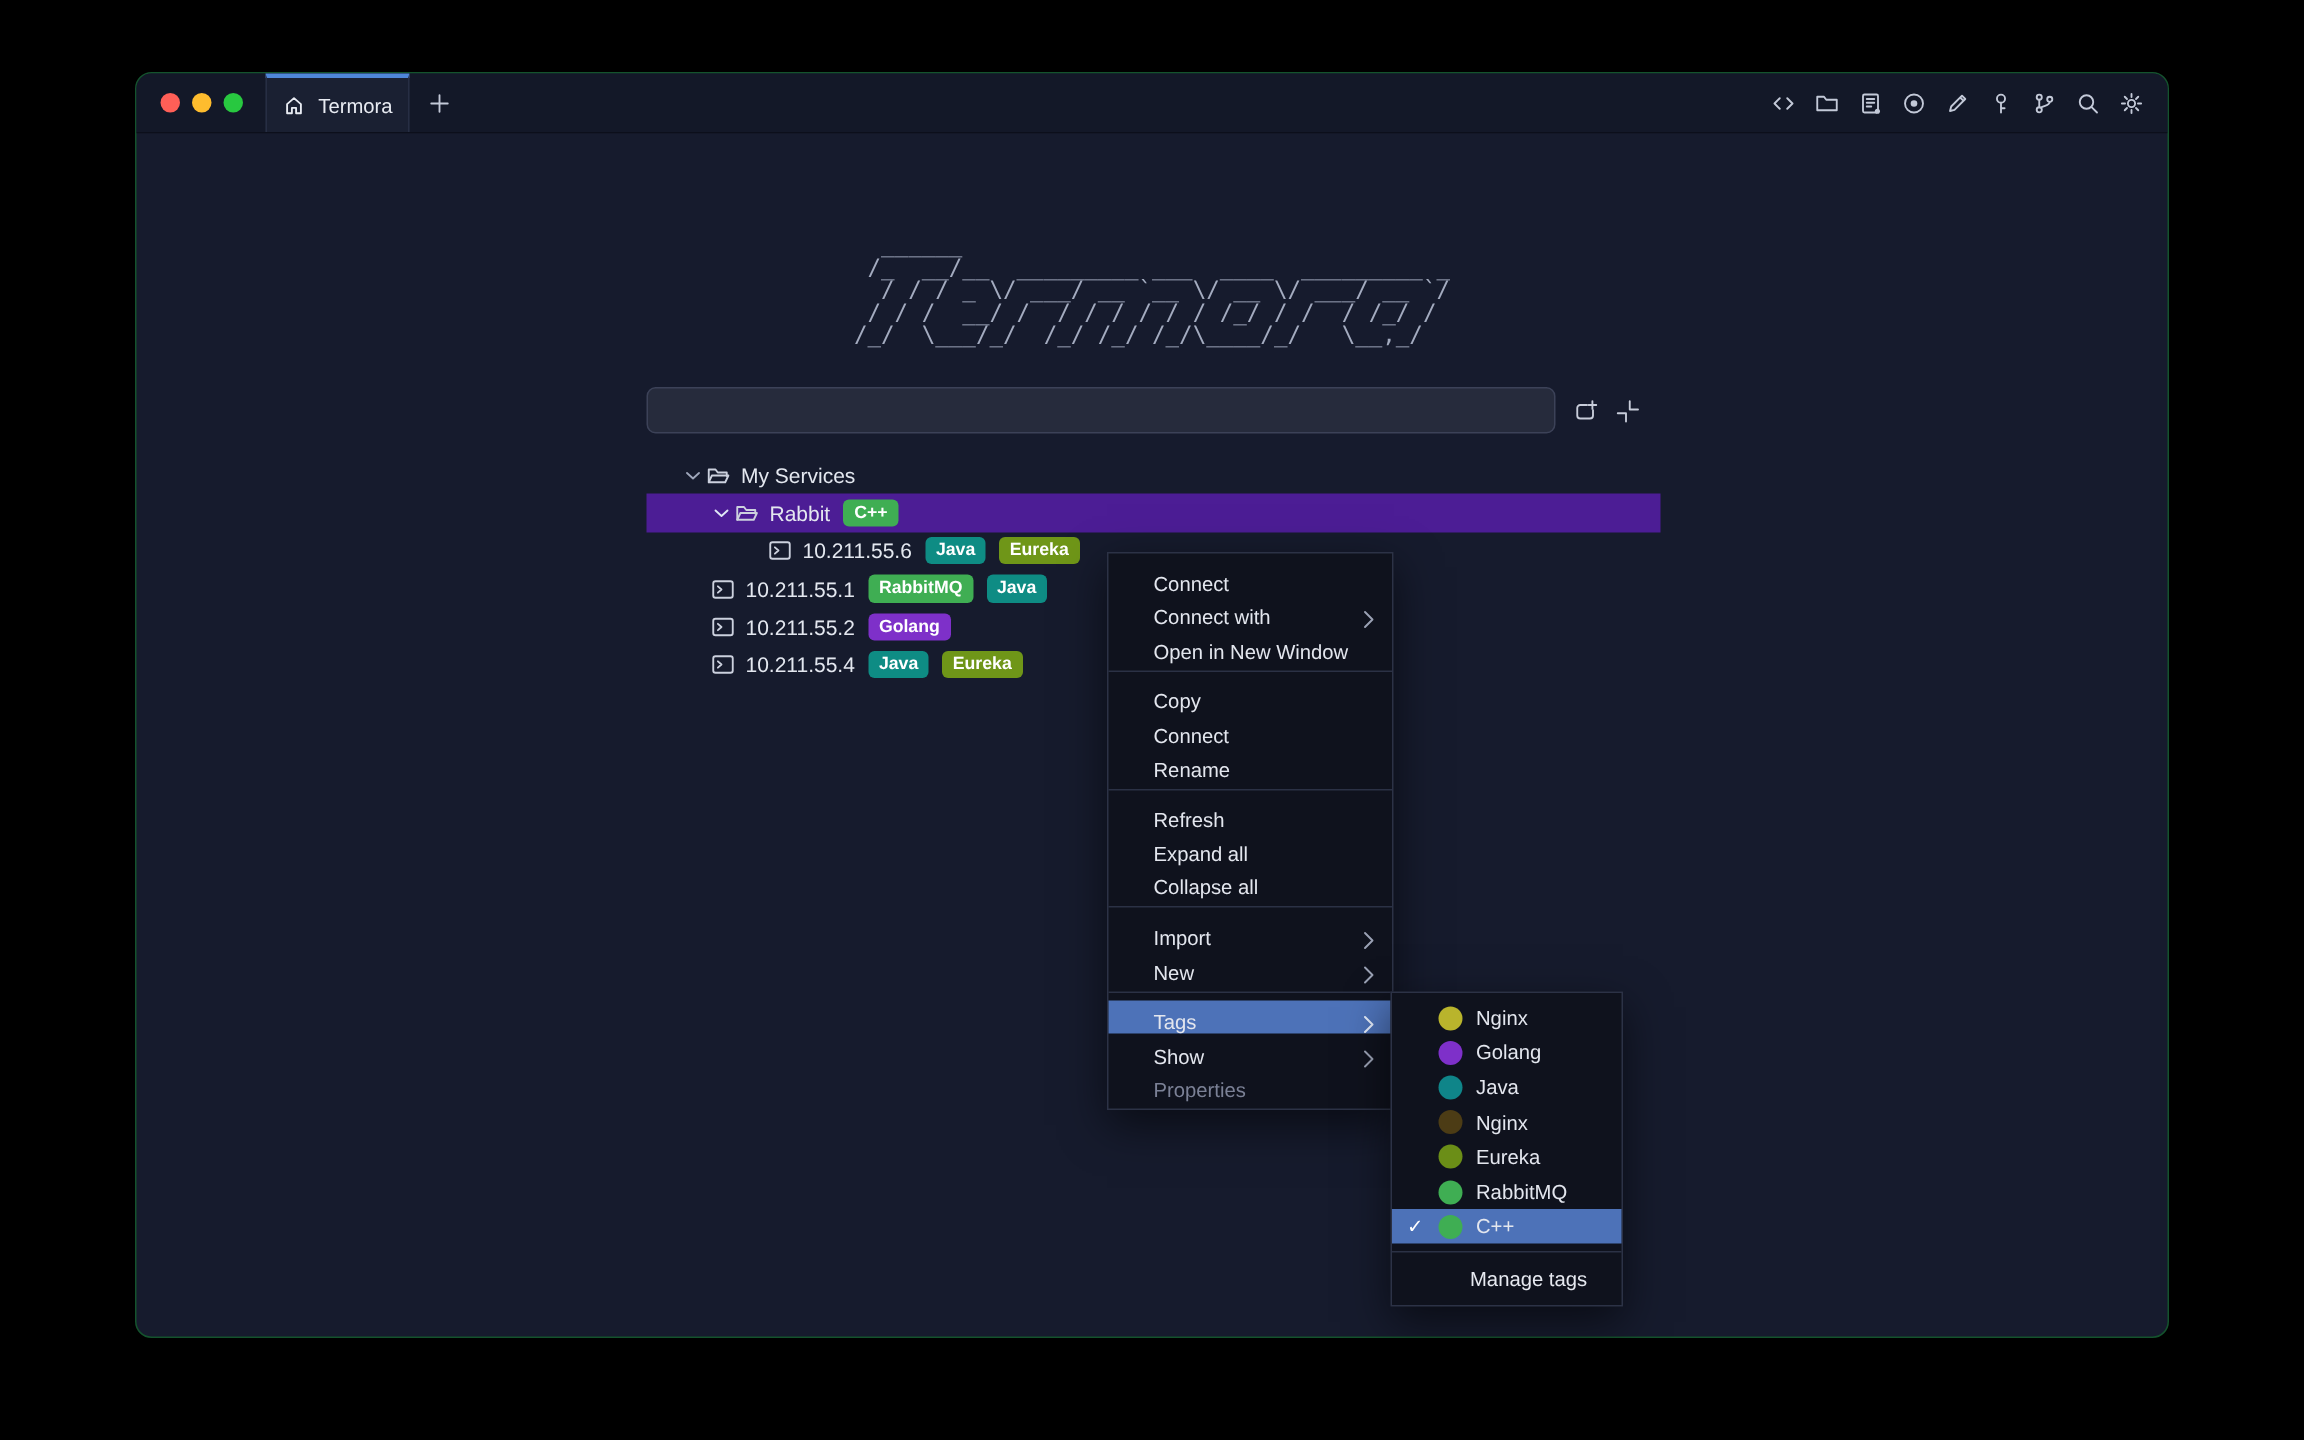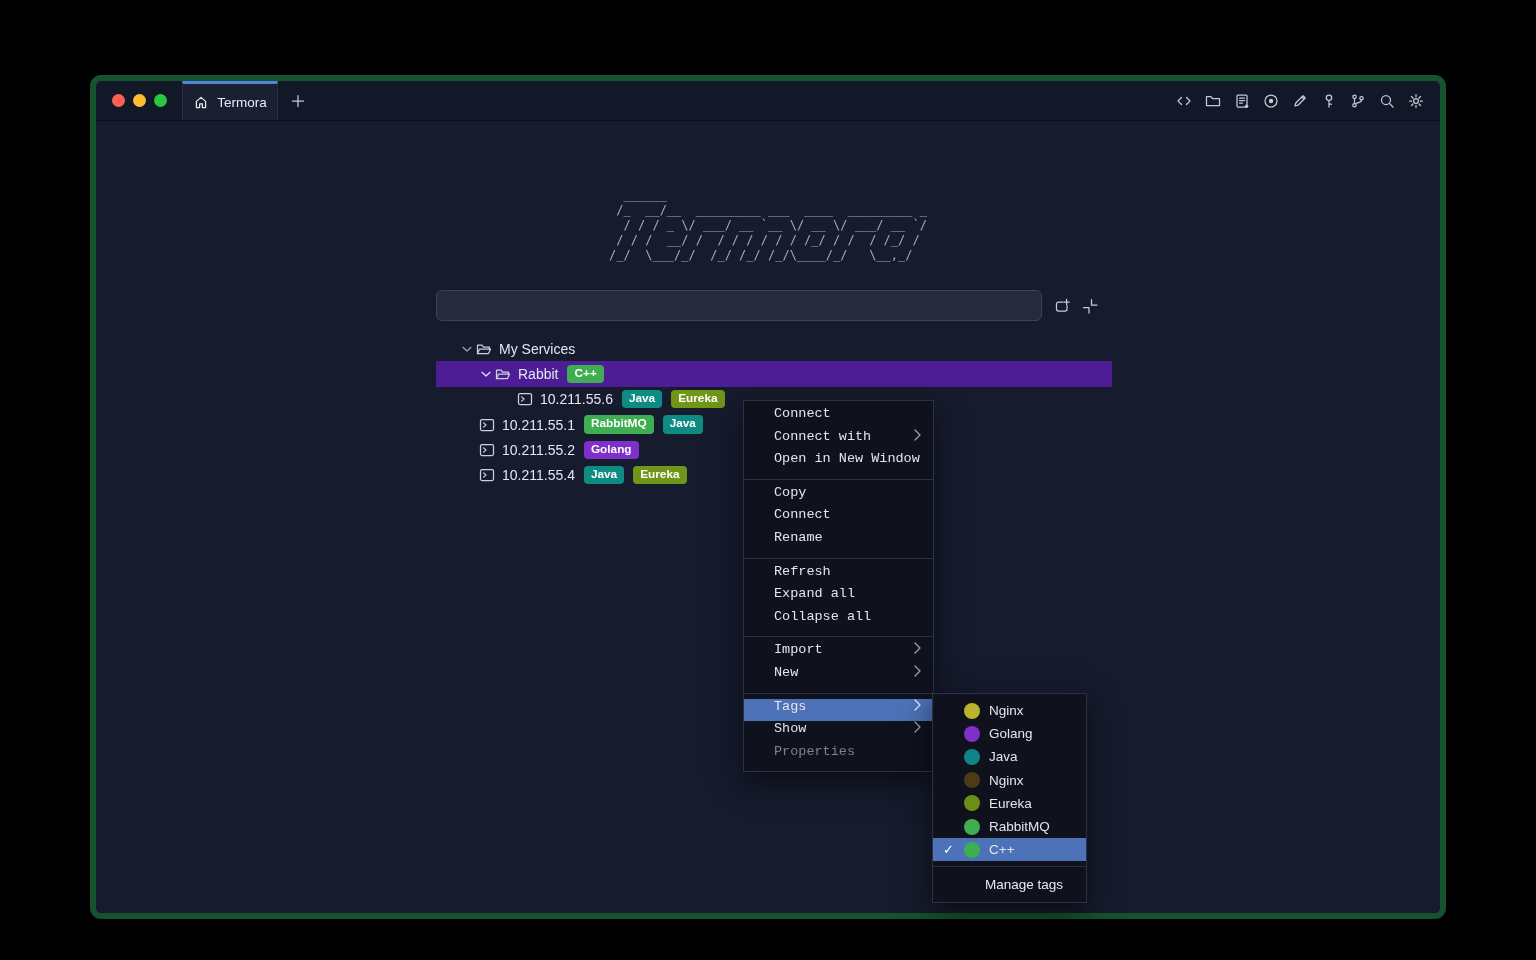--- a/index.html
+++ b/index.html
@@ -1,20 +1,20 @@
 <!DOCTYPE html>
 <html><head>
 <meta charset="utf-8">
 <style>
   * { margin:0; padding:0; box-sizing:border-box; }
   html,body { width:1536px; height:960px; background:#000; overflow:hidden;
               font-family:"Liberation Sans", sans-serif; }
 
-  .window { position:absolute; left:90px; top:75px; width:1356px; height:844px;
-            background:#161b2d; border:6px solid #14532d; border-radius:11px;
+  .window { position:absolute; left:90px; top:48px; width:1356px; height:844px;
+            background:#161b2d; border:1px solid #14532d; border-radius:11px;
             box-shadow:0 25px 70px rgba(0,0,0,.6); }
 
   
   .titlebar { position:absolute; top:0; left:0; right:0; height:40px;
               background:#131828; border-radius:10px 10px 0 0;
               border-bottom:1px solid #0c0f1b; display:flex; align-items:stretch; }
   .traffic { display:flex; align-items:center; gap:8px; padding:0 15px 0 16px; }
   .tl { width:13px; height:13px; border-radius:50%; }
   .tab { width:96px; display:flex; align-items:center; justify-content:center; gap:8px;
          background:#1a2032; border-top:3px solid #4e86d8;
@@ -22,21 +22,21 @@
          color:#e8ebf2; font-size:13.5px; }
   .newtab { width:40px; display:flex; align-items:center; justify-content:center; color:#c3c9d8; }
   .tb-icons { margin-left:auto; display:flex; align-items:center; gap:13px; padding-right:16px; color:#c3c9d8; }
   .tb-icons .tbi { display:flex; }
   svg { display:block; }
 
   
   .content { position:absolute; top:40px; left:0; right:0; bottom:0; }
 
   .ascii { position:absolute; top:67px; left:50%; transform:translateX(-50%);
-           font-family:"DejaVu Sans Mono", monospace; font-size:12px; line-height:14.9px;
+           font-family:"DejaVu Sans Mono", monospace; font-size:15px; line-height:14.9px;
            color:#a4acc0; white-space:pre; }
 
   .search-row { position:absolute; top:169px; left:340px; width:676px;
                 display:flex; align-items:center; }
   .search-input { width:606px; height:31px; background:#262b3c; border:1px solid #3c4258;
                   border-radius:6px; color:#e6e9f0; padding:0 10px; font-size:13px; outline:none; }
   .sr-btn { margin-left:12px; color:#c8cdda; display:flex; cursor:pointer; }
 
   
   .tree { position:absolute; top:215px; left:340px; width:676px; }
@@ -46,22 +46,22 @@
   .tree-row.selected .chevron { color:#dfe7f6; }
   .node-icon { width:16px; margin-right:7px; display:flex; color:#ccd1de; flex:none; }
   .tree-label { white-space:nowrap; }
   .badge { margin-left:9px; padding:3px 7px 3.5px; border-radius:4px; font-size:11.8px;
            font-weight:700; color:#fff; line-height:1; white-space:nowrap; }
 
   
   .menu { position:absolute; left:647px; top:279px; width:191px; background:#0f121d;
           border:1px solid #2c3246; padding:5px 0; box-shadow:0 10px 28px rgba(0,0,0,.55); }
   .menu-sep { height:1px; background:#2b3145; margin:5px 0; }
-  .menu-item { height:22.6px; display:flex; align-items:flex-start; padding:0 12px 0 30px;
-               font-size:13.5px; color:#e3e6ee; cursor:default;font-family:Liberation Mono, monospace; }
+  .menu-item { height:22.6px; display:flex; align-items:flex-end; padding:0 12px 0 30px;
+               font-size:13.5px; color:#e3e6ee; cursor:default; }
   .menu-item .lbl { flex:1; white-space:nowrap; }
   .menu-item.hl { background:#4d72b8; }
   .menu-item.disabled { color:#7b8196; }
   .mi-arrow { color:#9aa1b4; display:flex; }
   .menu-item.hl .mi-arrow { color:#e3ebf8; }
 
   .submenu { position:absolute; left:836px; top:572px; width:155px; background:#0f121d;
              border:1px solid #2c3246; padding:5px 0; box-shadow:0 10px 28px rgba(0,0,0,.55); }
   .sm-item { height:23.2px; display:flex; align-items:center; padding:0 10px;
              font-size:13.5px; color:#e3e6ee; }

